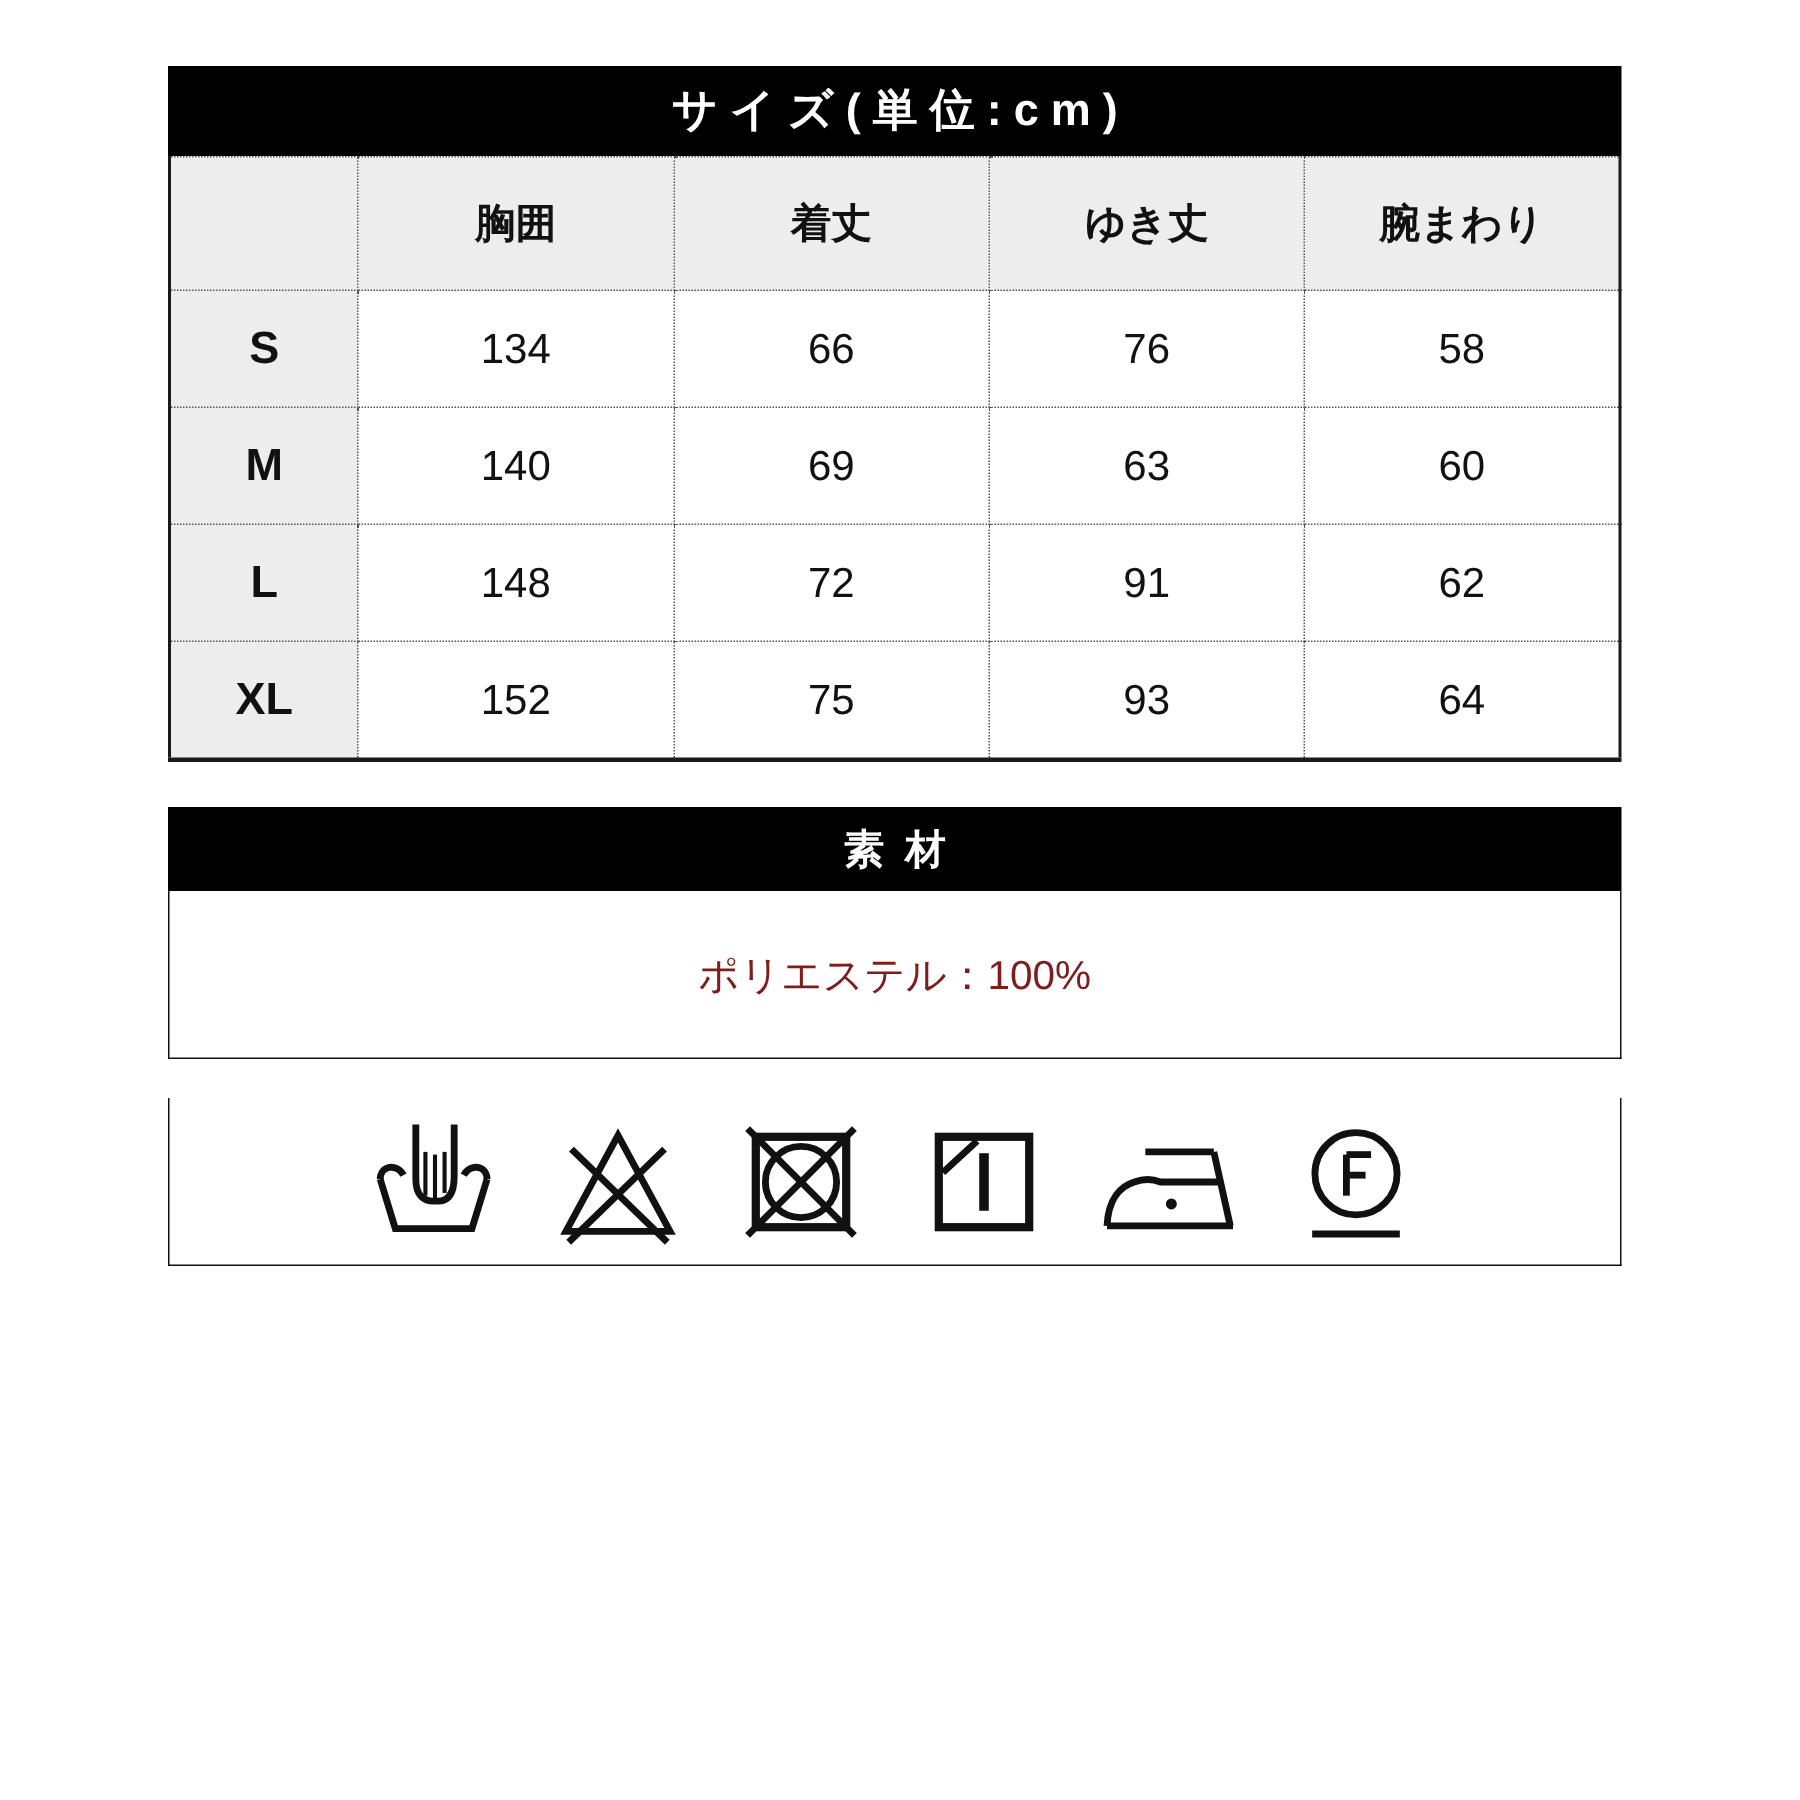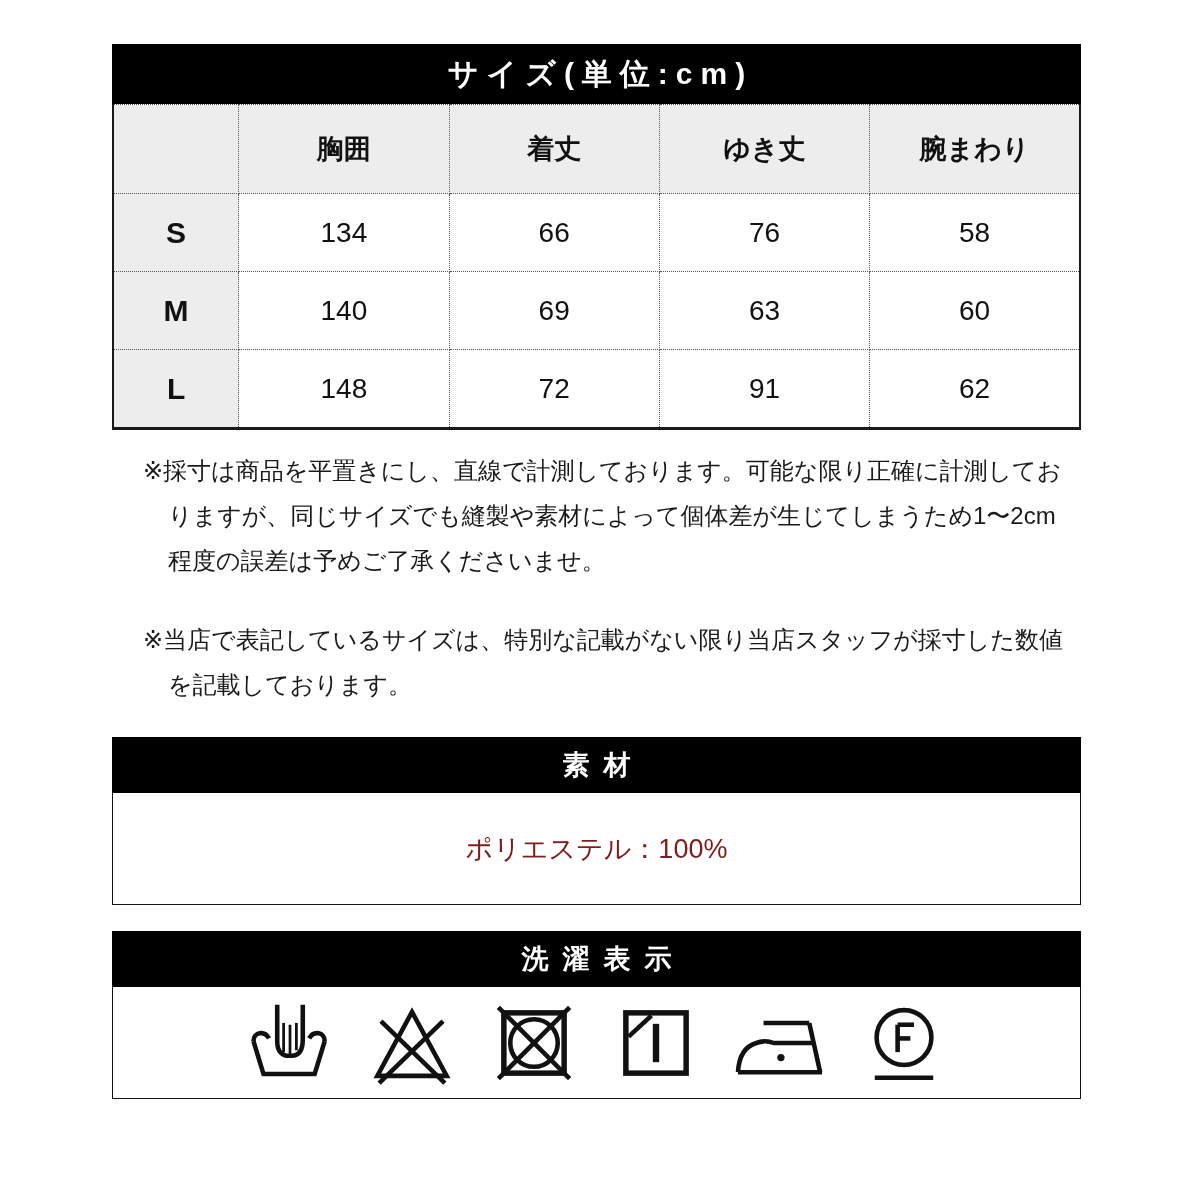--- a/index.html
+++ b/index.html
@@ -127,41 +127,41 @@
       <td>63</td>
       <td>60</td>
     </tr>
     <tr class="data-row">
       <td class="size-label">L</td>
       <td>148</td>
       <td>72</td>
       <td>91</td>
       <td>62</td>
     </tr>
+    <tr class="data-row">
+      <td class="size-label">XL</td>
+      <td>152</td>
+      <td>75</td>
+      <td>93</td>
+      <td>64</td>
+    </tr>
   </tbody>
     </table>
 
-  <div class="notes">
-    <p class="note">※採寸は商品を平置きにし、直線で計測しております。可能な限り正確に計測しておりますが、同じサイズでも縫製や素材によって個体差が生じてしまうため1〜2cm程度の誤差は予めご了承くださいませ。</p>
-    <p class="note">※当店で表記しているサイズは、特別な記載がない限り当店スタッフが採寸した数値を記載しております。</p>
-  </div>
 
   <div class="panel">
     <div class="bar panel-bar">
       <span>素材</span>
     </div>
     <div class="panel-body">
       <span class="material-value">ポリエステル：100%</span>
     </div>
   </div>
 
   <div class="panel" style="margin-top:26px;">
-    <div class="bar panel-bar">
-      <span>洗濯表示</span>
-    </div>
     <div class="panel-body care-symbols">
 
       <svg width="88" height="84" viewBox="0 0 96 92">
         <g fill="none" stroke="#111" stroke-width="5">
           <path d="M8,44 C8,34 20,32 25,41"></path>
           <path d="M69,41 C74,32 86,34 86,44"></path>
           <path d="M8,44 L19,80 L75,80 L86,44"></path>
           <path d="M34,4 L34,44 C34,56 40,60 47,60 L50,60 C58,60 62,54 62,42 L62,4" fill="#fff"></path>
           <path d="M41,24 L41,56" stroke-width="3"></path>
           <path d="M48,26 L48,58" stroke-width="3"></path>

